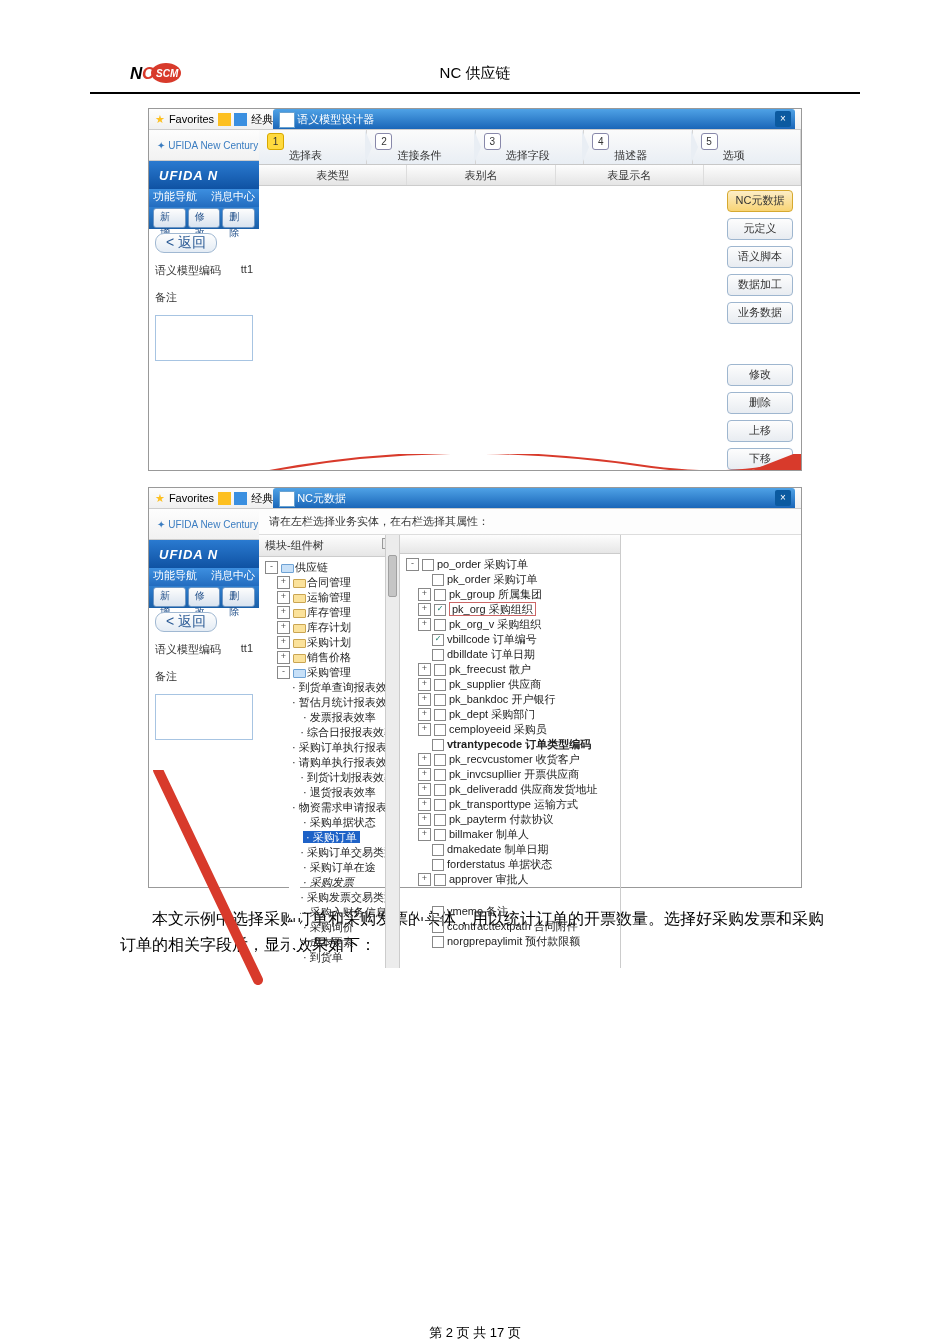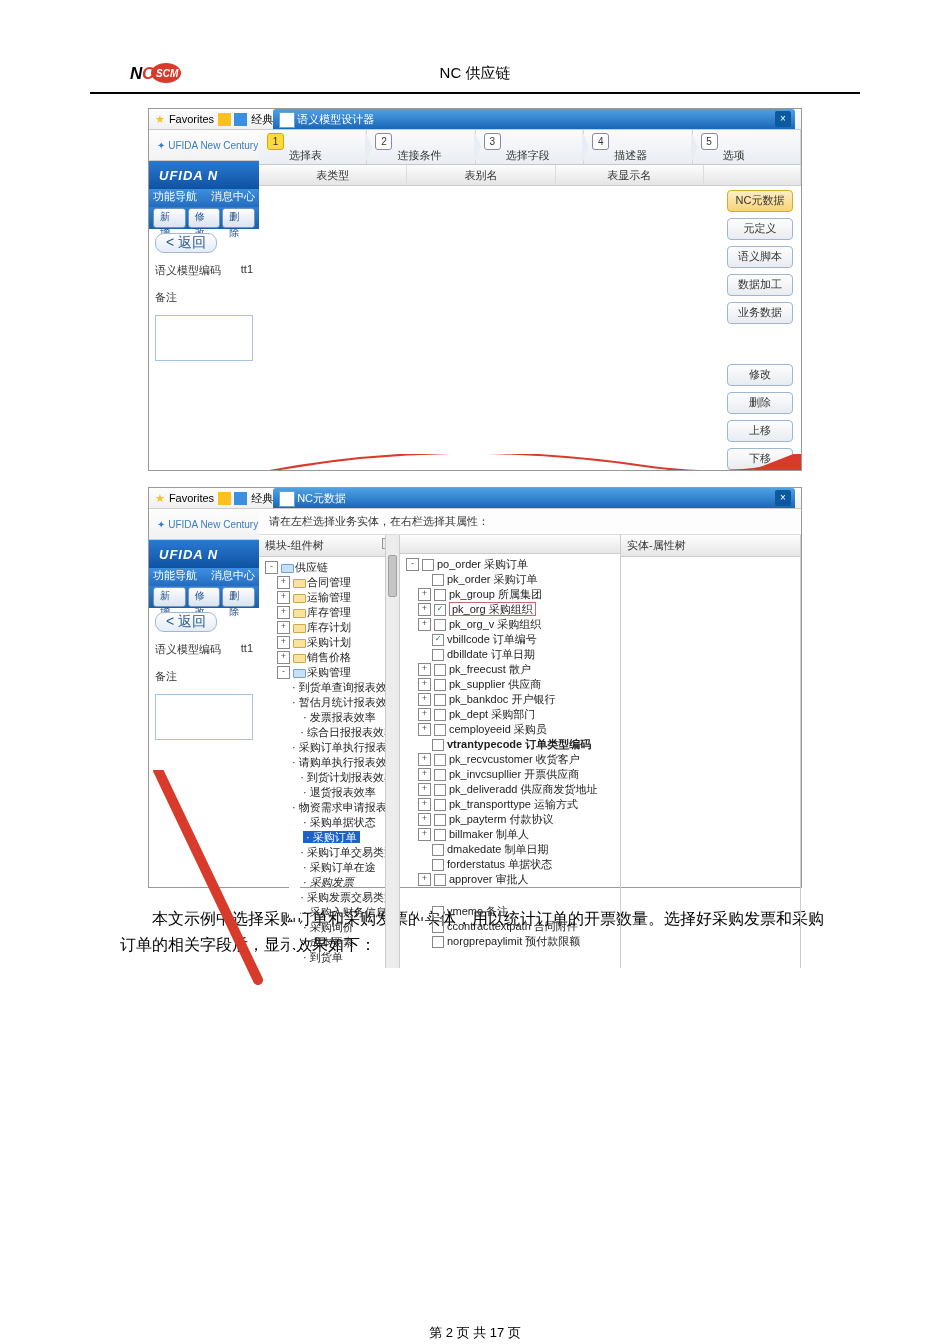--- a/index.html
+++ b/index.html
@@ -475,26 +475,20 @@
                   <span class="chk"></span>
                   <span>ccontracttextpath 合同附件</span>
                 </div>
                 <div class="tn" style="padding-left: 12px;">
                   <span class="tog empty"></span>
                   <span class="chk"></span>
                   <span>norgprepaylimit 预付款限额</span>
                 </div>
               </div>
           </div>
-          <div class="tree-col" style="flex:1">
-            <div class="thead">
-                <span>实体-属性树</span>
-              </div>
-            <div class="tree-body"></div>
-          </div>
         </div>
       </div>
     </div>
   </div>
 
   <div class="body-text">
     <span class="indent">本文示例中选择采购订单和采购发票的实体，用以统计订单的开票数量。选择好采购发票和采购订单的相关字段后，显示效果如下：</span>
   </div>
 
   <div class="footer">第 2 页 共 17 页</div>

